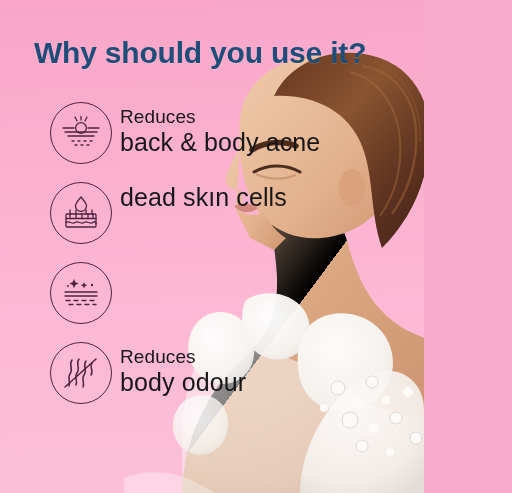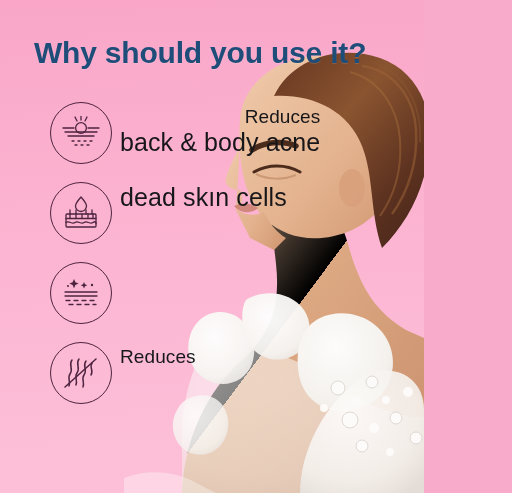--- a/index.html
+++ b/index.html
@@ -4,21 +4,20 @@
 <style>
   html,body{margin:0;padding:0;}
   body{
     width:512px;height:493px;overflow:hidden;
     font-family:"Liberation Sans","DejaVu Sans",sans-serif;
     background:#f9abcb;
   }
   .poster{
     position:relative;width:424px;height:493px;overflow:hidden;
     background:linear-gradient(178deg,#f9a6c8 0%,#fbb0ce 32%,#fcb8d4 62%,#fdc0d8 100%);
-    text-align:right;
   }
 
   
   .photo{position:absolute;right:0;top:0;width:300px;height:493px;overflow:hidden;}
   .photo svg{position:absolute;right:0;top:0;}
 
   
   .heading{
     position:absolute;left:34px;top:36px;
     font-size:30px;font-weight:bold;letter-spacing:-0.2px;
@@ -205,17 +204,18 @@
         <svg width="36" height="34" viewBox="0 0 36 34" fill="none" stroke="#4e2440" stroke-width="1.5" stroke-linecap="round">
           <path d="M9 4 C 5 9 11 13 7 18 C 4 22 8 26 6 30"></path>
           <path d="M16 3 C 12 8 18 12 14 17 C 11 21 15 25 13 29"></path>
           <path d="M23 5 C 19 10 25 14 21 19 C 18 23 22 27 20 31"></path>
           <path d="M29 7 C 26 11 31 15 28 19"></path>
           <path d="M2 31 L33 3"></path>
         </svg>
       </div>
       <div class="ftext">
         <div class="line1">Reduces</div>
+        <div class="line2">body odour</div>
       </div>
     </div>
 
   </div>
 </div>
 
 </body></html>

